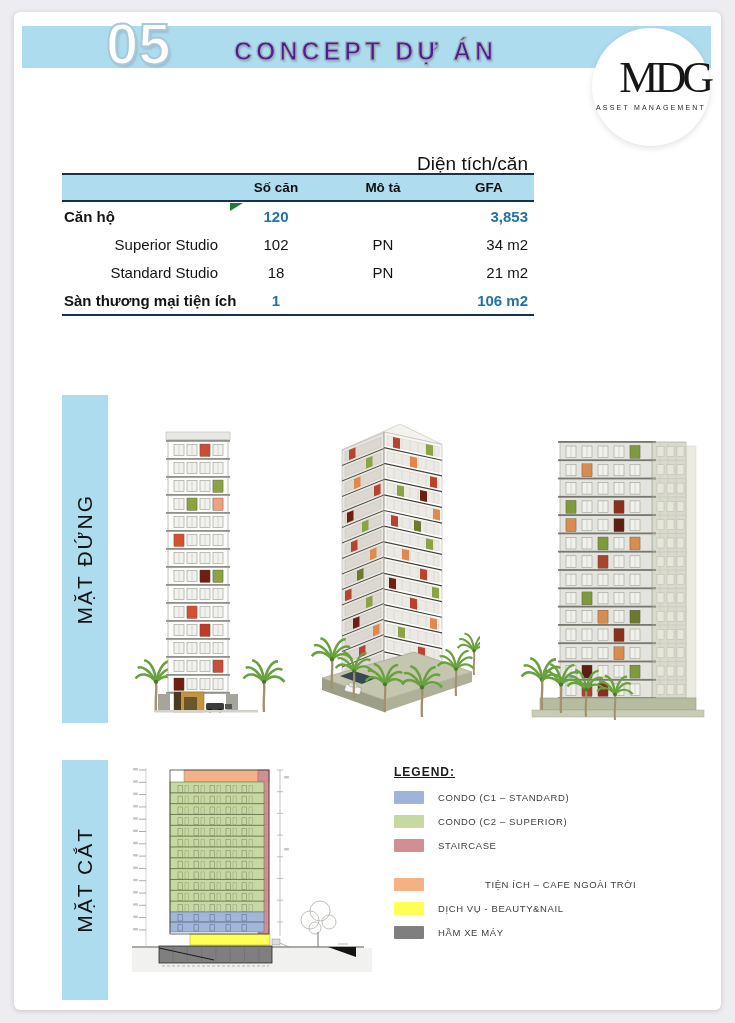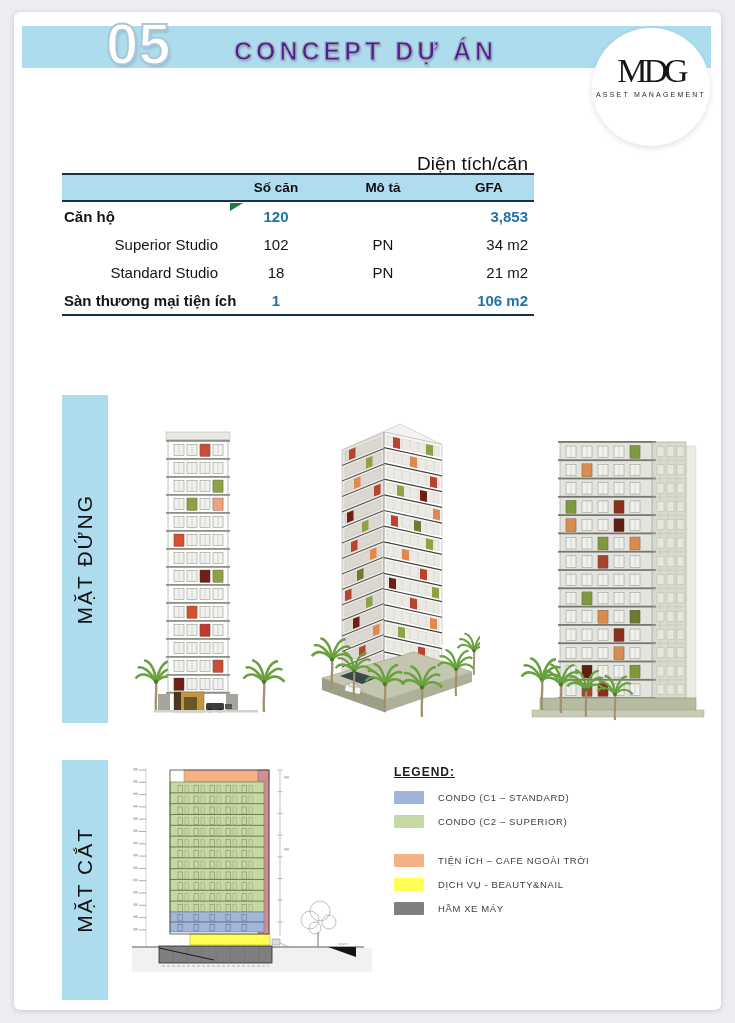--- a/index.html
+++ b/index.html
@@ -33,22 +33,22 @@
     white-space:nowrap;
   }
   .logo{
     position:absolute;left:578px;top:16px;width:118px;height:118px;
     border-radius:50%;background:#ffffff;
     box-shadow:0 2px 6px rgba(0,0,0,.12);
     text-align:center;
   }
   .logo-mono{
     display:block;margin-top:24px;
-    font-family:"Liberation Serif",serif;font-size:34px;font-weight:400;
-    letter-spacing:-4px;color:#161616;
+    font-family:"Liberation Serif",serif;font-size:44px;font-weight:400;
+    letter-spacing:-4px;color:#161616;text-align:right;
   }
   .logo-sub{
     display:block;margin-top:1px;
     font-size:7px;letter-spacing:2.2px;color:#2a2a2a;
   }
   
   .tablewrap{position:absolute;left:48px;top:141px;width:472px;}
   .tcaption{text-align:right;padding-right:6px;font-size:19px;color:#111;height:20px;}
   .thead{
     display:grid;grid-template-columns:168px 92px 122px 1fr;
@@ -88,21 +88,21 @@
   #b2{left:296px;top:404px;}
   #b3{left:506px;top:414px;}
   #sect{left:118px;top:748px;}
   
   .legend{position:absolute;left:380px;top:753px;width:300px;}
   .legend-title{
     font-size:12px;font-weight:bold;letter-spacing:1px;
     text-decoration:underline;color:#1a1a1a;margin-bottom:12px;
   }
   .litem{display:flex;align-items:center;margin-bottom:11px;}
-  .litem.lgap{margin-top:26px;}
+  .litem.lgap{margin-top:26px;gap:47px;}
   .lswatch{width:30px;height:13px;margin-right:14px;border-radius:1px;flex:0 0 auto;}
   .llabel{font-size:9.5px;letter-spacing:.6px;color:#3d3d3d;white-space:nowrap;}
 </style>
 </head>
 <body>
 
 <svg width="0" height="0" style="position:absolute" aria-hidden="true">
   <symbol id="palm" viewBox="0 0 40 52">
     <path d="M20,52 C19,40 21,32 20,24" stroke="#a4906c" stroke-width="2.2" fill="none"></path>
     <g stroke="#69a13e" stroke-width="2.4" fill="none">
@@ -1018,20 +1018,24 @@
   <div class="legend">
     <div class="legend-title">LEGEND:</div>
     <div class="litem">
       <div class="lswatch" style="background: rgb(159, 180, 216);"></div>
       <div class="llabel">CONDO (C1 – STANDARD)</div>
     </div>
     <div class="litem">
       <div class="lswatch" style="background: rgb(198, 217, 162);"></div>
       <div class="llabel">CONDO (C2 – SUPERIOR)</div>
     </div>
+    <div class="litem">
+      <div class="lswatch" style="background: rgb(210, 143, 147);"></div>
+      <div class="llabel">STAIRCASE</div>
+    </div>
     <div class="litem lgap">
       <div class="lswatch" style="background: rgb(244, 177, 131);"></div>
       <div class="llabel">TIỆN ÍCH – CAFE NGOÀI TRỜI</div>
     </div>
     <div class="litem">
       <div class="lswatch" style="background: rgb(255, 255, 85);"></div>
       <div class="llabel">DỊCH VỤ - BEAUTY&amp;NAIL</div>
     </div>
     <div class="litem">
       <div class="lswatch" style="background: rgb(127, 127, 127);"></div>

